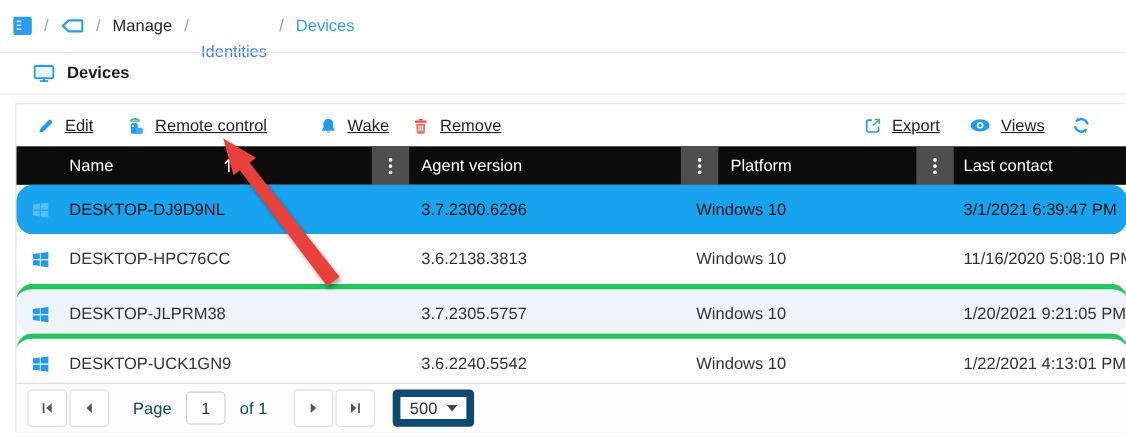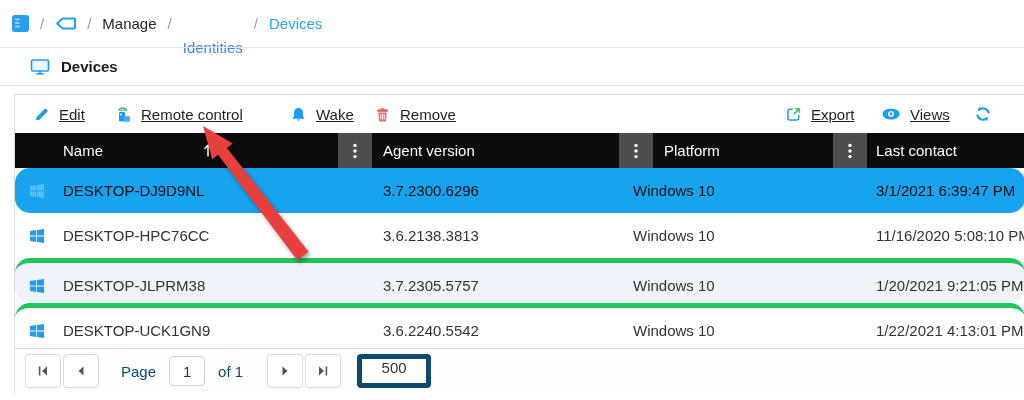--- a/index.html
+++ b/index.html
@@ -49,22 +49,22 @@
 
   
   .pager { position:relative; height:45px; background:#fdfdfd; border-top:1px solid #dcdcdc;
     display:flex; align-items:center; font-size:15px; color:#333; }
   .pbtn { width:36px; height:34px; background:#fff; border:1px solid #d9d9d9; border-radius:4px;
     display:flex; align-items:center; justify-content:center; cursor:pointer; }
   .pbtn + .pbtn { margin-left:2px; }
   .pager .lbl { color:#0c4a6e; }
   .pinput { width:36px; height:30px; border:1px solid #d0d0d0; border-radius:4px; text-align:center;
     font-size:15px; color:#333; font-family:inherit; }
-  .psize { margin-left:16px; width:74px; height:34px; background:#fff; border:5px solid #0c4a6e; border-radius:4px;
-    display:flex; align-items:center; justify-content:center; gap:8px; cursor:pointer;flex-direction:column; }
+  .psize { margin-left:16px; width:74px; height:34px; background:#fff; border:7px solid #0c4a6e; border-radius:4px;
+    display:flex; align-items:center; justify-content:center; gap:8px; cursor:pointer; }
 
   .arrow-overlay { position:absolute; left:0; top:0; width:1024px; height:400px; pointer-events:none; z-index:10; }
 </style>
 </head>
 <body>
 
 <div class="breadcrumb">
   <span class="bc-icon">
     <svg width="17" height="17" viewBox="0 0 16 16">
         <rect width="16" height="16" rx="2.5" fill="#2b9df0"></rect>

